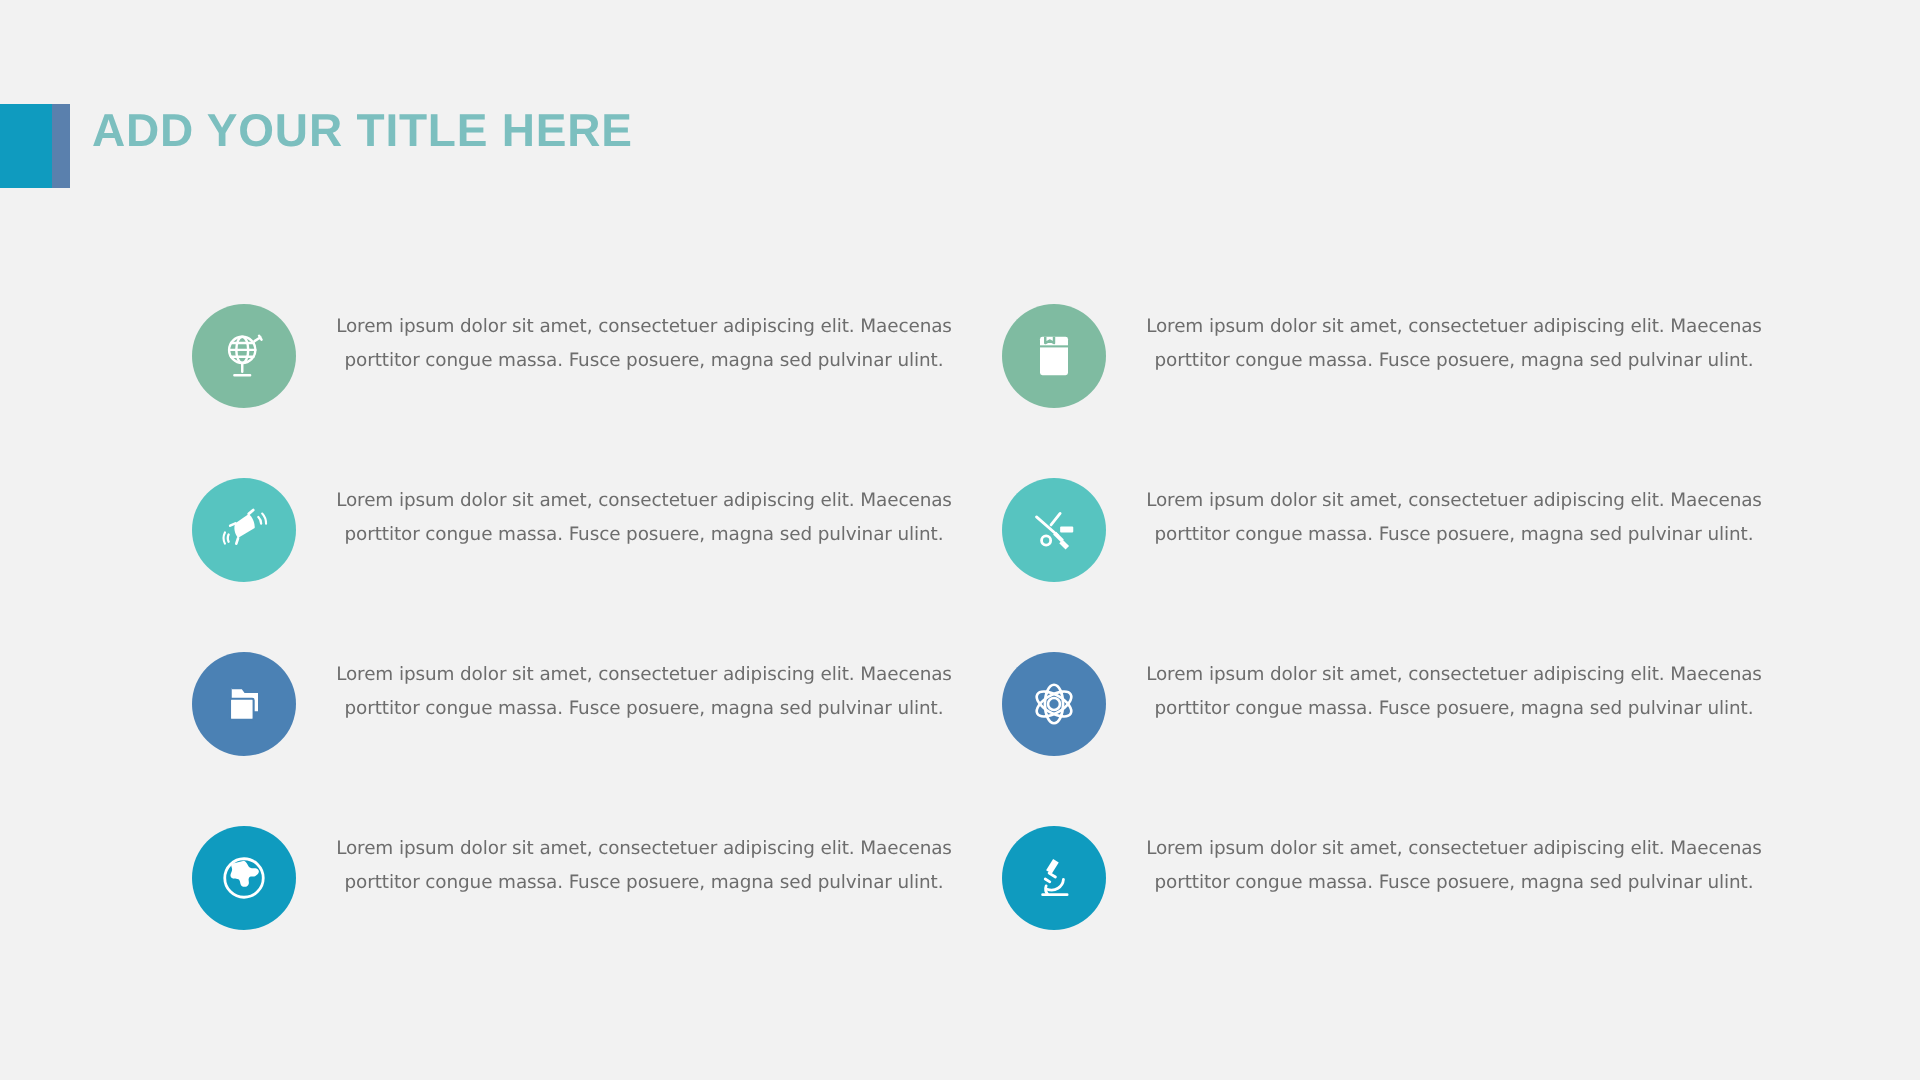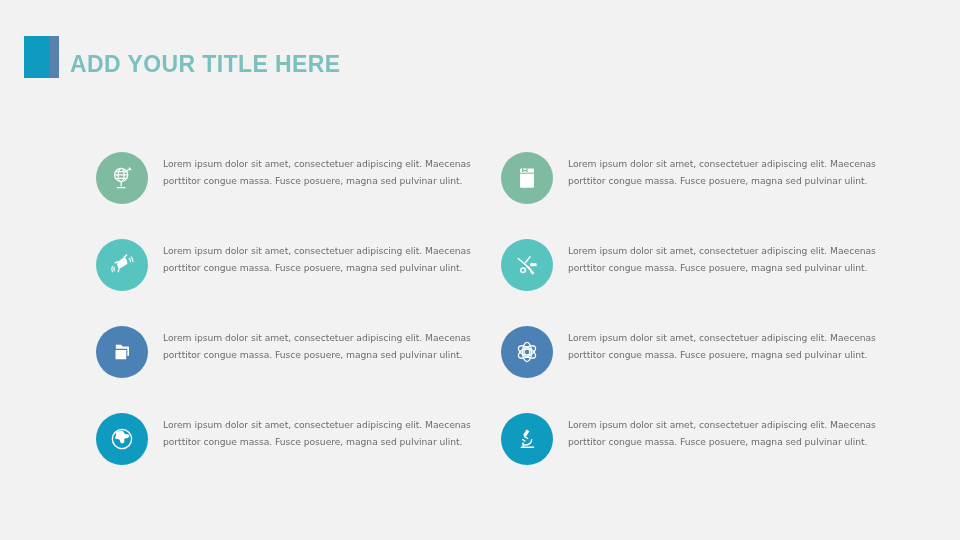--- a/index.html
+++ b/index.html
@@ -12,25 +12,24 @@
     background: #f2f2f2;
     font-family: "Liberation Sans", sans-serif;
     overflow: hidden;
     position: relative;
   }
 
   
   .title-row {
     position: absolute;
     left: 0;
-    top: 36px;
+    top: 52px;
     height: 42px;
     display: flex;
-    align-items: flex-end;
-    padding-left: 24px;
+    align-items: flex-start;
   }
   .accent-teal {
     width: 26px;
     height: 42px;
     background: #0f9bbf;
     flex: 0 0 auto;
   }
   .accent-blue {
     width: 9px;
     height: 42px;
@@ -53,20 +52,21 @@
     top: 150px;
     width: 790px;
     display: grid;
     grid-template-columns: 385px 385px;
     column-gap: 20px;
     row-gap: 33px;
   }
   .item {
     display: flex;
     align-items: flex-start;
+    text-align: center;
   }
   .icon-circle {
     width: 52px;
     height: 52px;
     border-radius: 50%;
     flex: 0 0 auto;
     display: flex;
     align-items: center;
     justify-content: center;
     margin-top: 2px;

